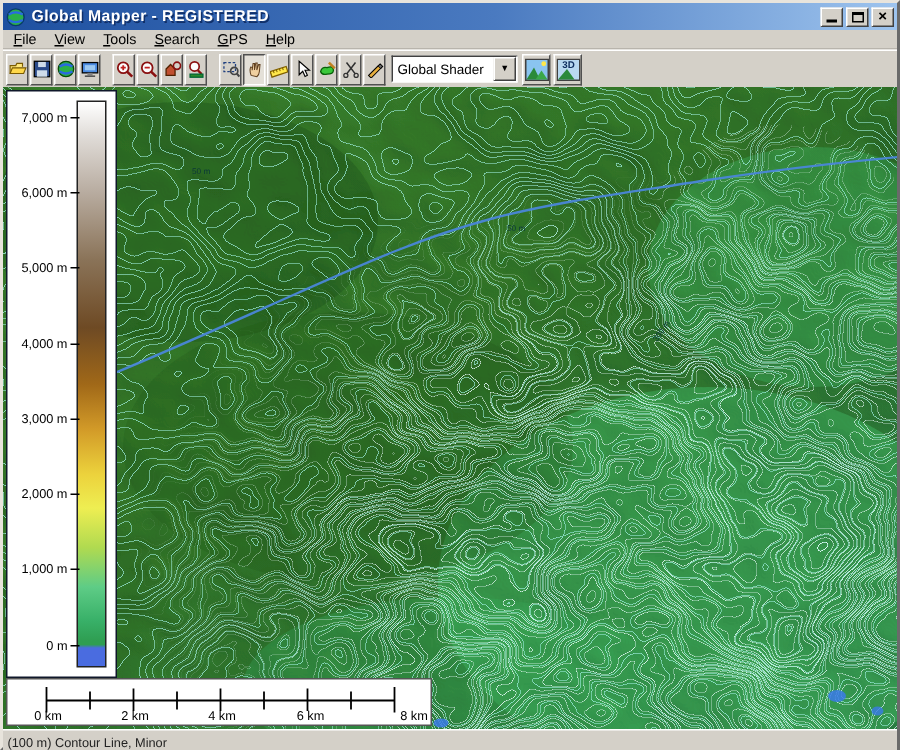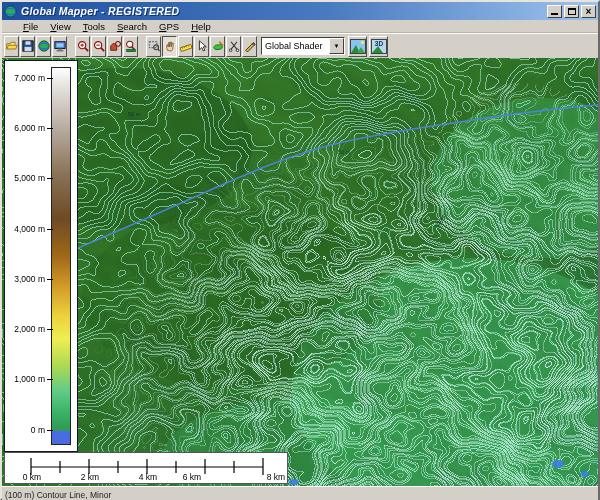--- a/index.html
+++ b/index.html
@@ -7,34 +7,34 @@
               font-family:"Liberation Sans", sans-serif; }
   .window { position:relative; width:600px; height:500px; background:#d4d0c8;
             border-left:2px solid #e8e4dc; border-top:2px solid #e8e4dc;
             border-right:2px solid #6a6a6a; border-bottom:2px solid #6a6a6a; }
 
   
   .titlebar { height:18px; display:flex; align-items:center; padding:0 2px;
               background:linear-gradient(90deg,#1e50a0 0%,#4a7ac0 55%,#9ec4ee 100%); }
   .appicon { width:13px; height:13px; margin-right:4px; flex:0 0 auto; }
   .title { color:#fff; font-size:10.5px; font-weight:bold; letter-spacing:.3px;
-           text-shadow:1px 1px 0 #10306a; flex:1 1 auto; white-space:nowrap; overflow:hidden;font-style:italic; }
+           text-shadow:1px 1px 0 #10306a; flex:1 1 auto; white-space:nowrap; overflow:hidden; }
   .wcontrols { display:flex; gap:2px; }
   .wbtn { width:15px; height:13px; background:#d4d0c8; border:none; position:relative;
           border-top:1px solid #fff; border-left:1px solid #fff;
           border-right:1px solid #404040; border-bottom:1px solid #404040; cursor:default; }
   .g-min { position:absolute; left:3px; bottom:2px; width:7px; height:2px; background:#000; }
   .g-max { position:absolute; left:3px; top:2px; width:8px; height:7px;
            border:1px solid #000; border-top-width:2px; }
   .g-x { position:absolute; left:0; top:-1px; width:100%; text-align:center;
          font-size:10px; font-weight:bold; color:#000; line-height:13px; }
 
   
   .menubar { height:13px; display:flex; align-items:center; background:#d4d0c8;
-             padding-left:15px; gap:0; border-bottom:1px solid #b8b4ac; }
+             padding-left:1px; gap:0; border-bottom:1px solid #b8b4ac; }
   .mitem { font-size:9.5px; color:#000; padding:0 6px; white-space:nowrap; }
   .mkey { text-decoration:underline; }
 
   
   .toolbar { height:25px; display:flex; align-items:center; background:#d4d0c8;
              border-top:1px solid #fff; padding-left:2px; }
   .tbtn { width:15px; height:21px; display:flex; align-items:center; justify-content:center;
           background:#d4d0c8; border-top:1px solid #fff; border-left:1px solid #fff;
           border-right:1px solid #505050; border-bottom:1px solid #505050; margin-right:1px; }
   .tbtn svg { width:12px; height:12px; }
@@ -360,21 +360,21 @@
     </div>
 
     <div class="scalebar">
       <svg width="282" height="30" viewBox="0 0 282 30">
         <path d="M26 14 H258" stroke="#000" stroke-width="1.2"></path>
         <path d="M26 5 V22 M55 8 V20 M84 6 V21 M113 8 V20 M142 6 V21 M171 8 V20 M200 6 V21 M229 8 V20 M258 5 V22" stroke="#000" stroke-width="1.2"></path>
       </svg>
       <span class="sklabel" style="left:12px">0 km</span>
       <span class="sklabel" style="left:70px">2 km</span>
       <span class="sklabel" style="left:128px">4 km</span>
-      <span class="sklabel" style="left:172px">6 km</span>
+      <span class="sklabel" style="left:187px">6 km</span>
       <span class="sklabel" style="left:256px">8 km</span>
     </div>
   </div>
 
   <div class="statusbar">
     <span class="sb-left">(100 m) Contour Line, Minor</span>
   </div>
 
 
 </div>

